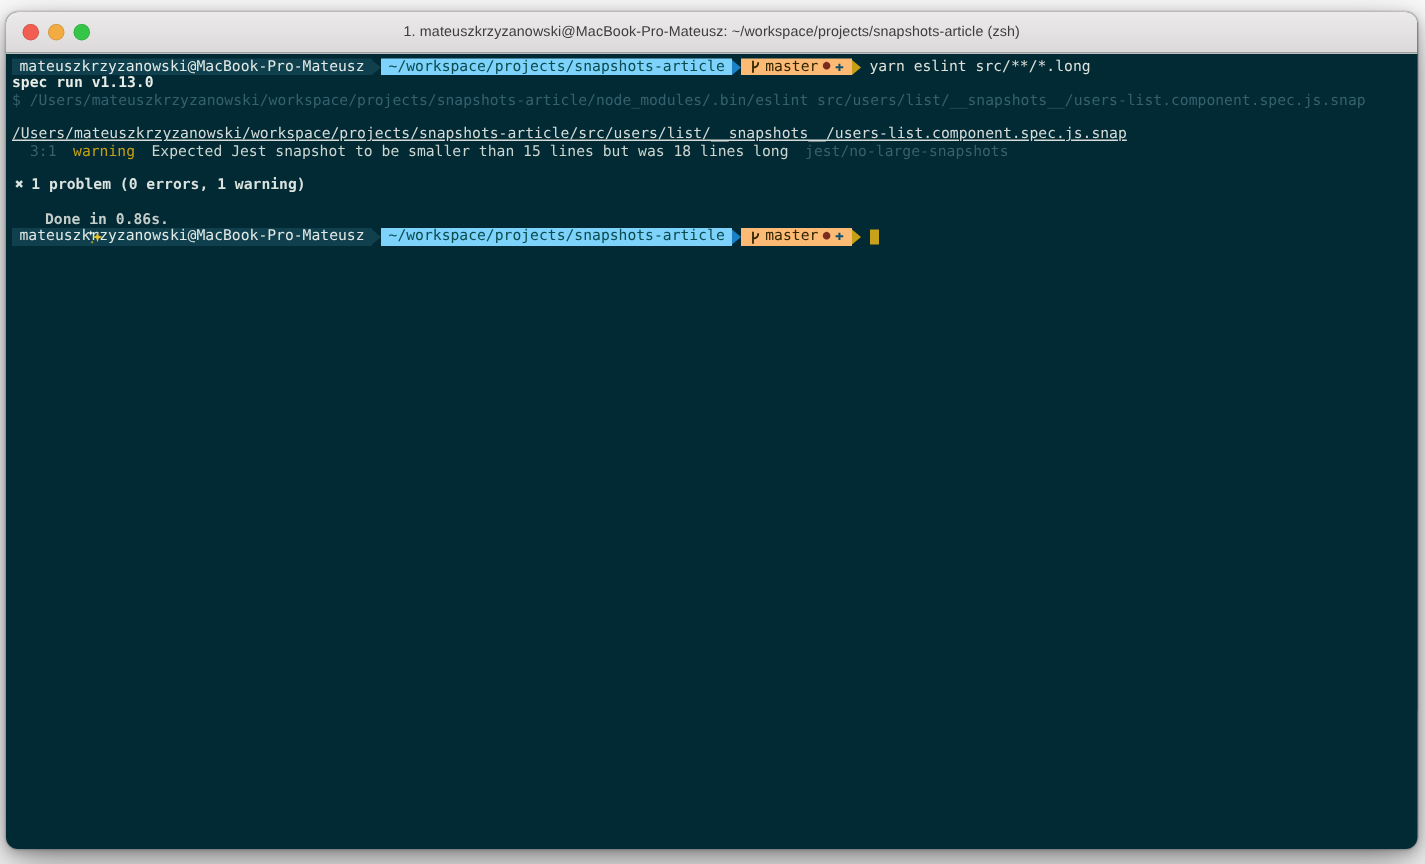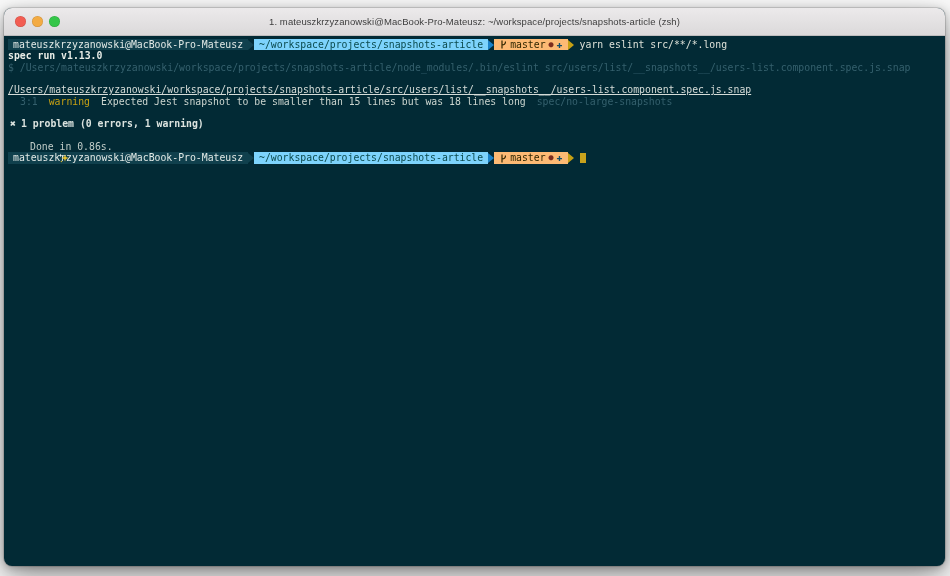--- a/index.html
+++ b/index.html
@@ -52,21 +52,21 @@
   .bold { font-weight:bold; }
   .white { color:#e8ece6; }
   .dim { color:#35606d; }
   .path-link { color:#d5dcd8; text-decoration:underline; }
   .warn-yellow { color:#c6a014; }
   .wline { padding-left:12px; }
   .wline span { margin-right:11px; }
   .wline span:last-child { margin-right:0; }
   .summary { color:#dbe3df; font-weight:bold; padding-left:2px; }
   .summary .x { margin-right:5px; }
-  .done { padding-left:3px; gap:7px; color:#c2cdc9; }
+  .done { padding-left:3px; gap:7px; color:#c2cdc9;font-weight:bold; }
   .sparkles { display:inline-block; position:relative; width:12px; height:11px; }
 </style>
 </head>
 <body>
 
 <div class="window">
 
   <div class="titlebar">
     <div class="lights">
       <div class="light red"></div>
@@ -100,21 +100,21 @@
     <div class="row dim"><span>$ /Users/mateuszkrzyzanowski/workspace/projects/snapshots-article/node_modules/.bin/eslint src/users/list/__snapshots__/users-list.component.spec.js.snap</span></div>
 
     <div class="row"></div>
 
     <div class="row"><span class="path-link">/Users/mateuszkrzyzanowski/workspace/projects/snapshots-article/src/users/list/__snapshots__/users-list.component.spec.js.snap</span></div>
 
     <div class="row wline">
       <span class="dim">3:1</span>
       <span class="warn-yellow">warning</span>
       <span>Expected Jest snapshot to be smaller than 15 lines but was 18 lines long</span>
-      <span class="dim">spec/no-large-snapshots</span>
+      <span class="dim">jest/no-large-snapshots</span>
     </div>
 
     <div class="row"></div>
 
     <div class="row summary">
       <span class="x">✖</span>
       <span>1 problem (0 errors, 1 warning)</span>
     </div>
 
     <div class="row"></div>

